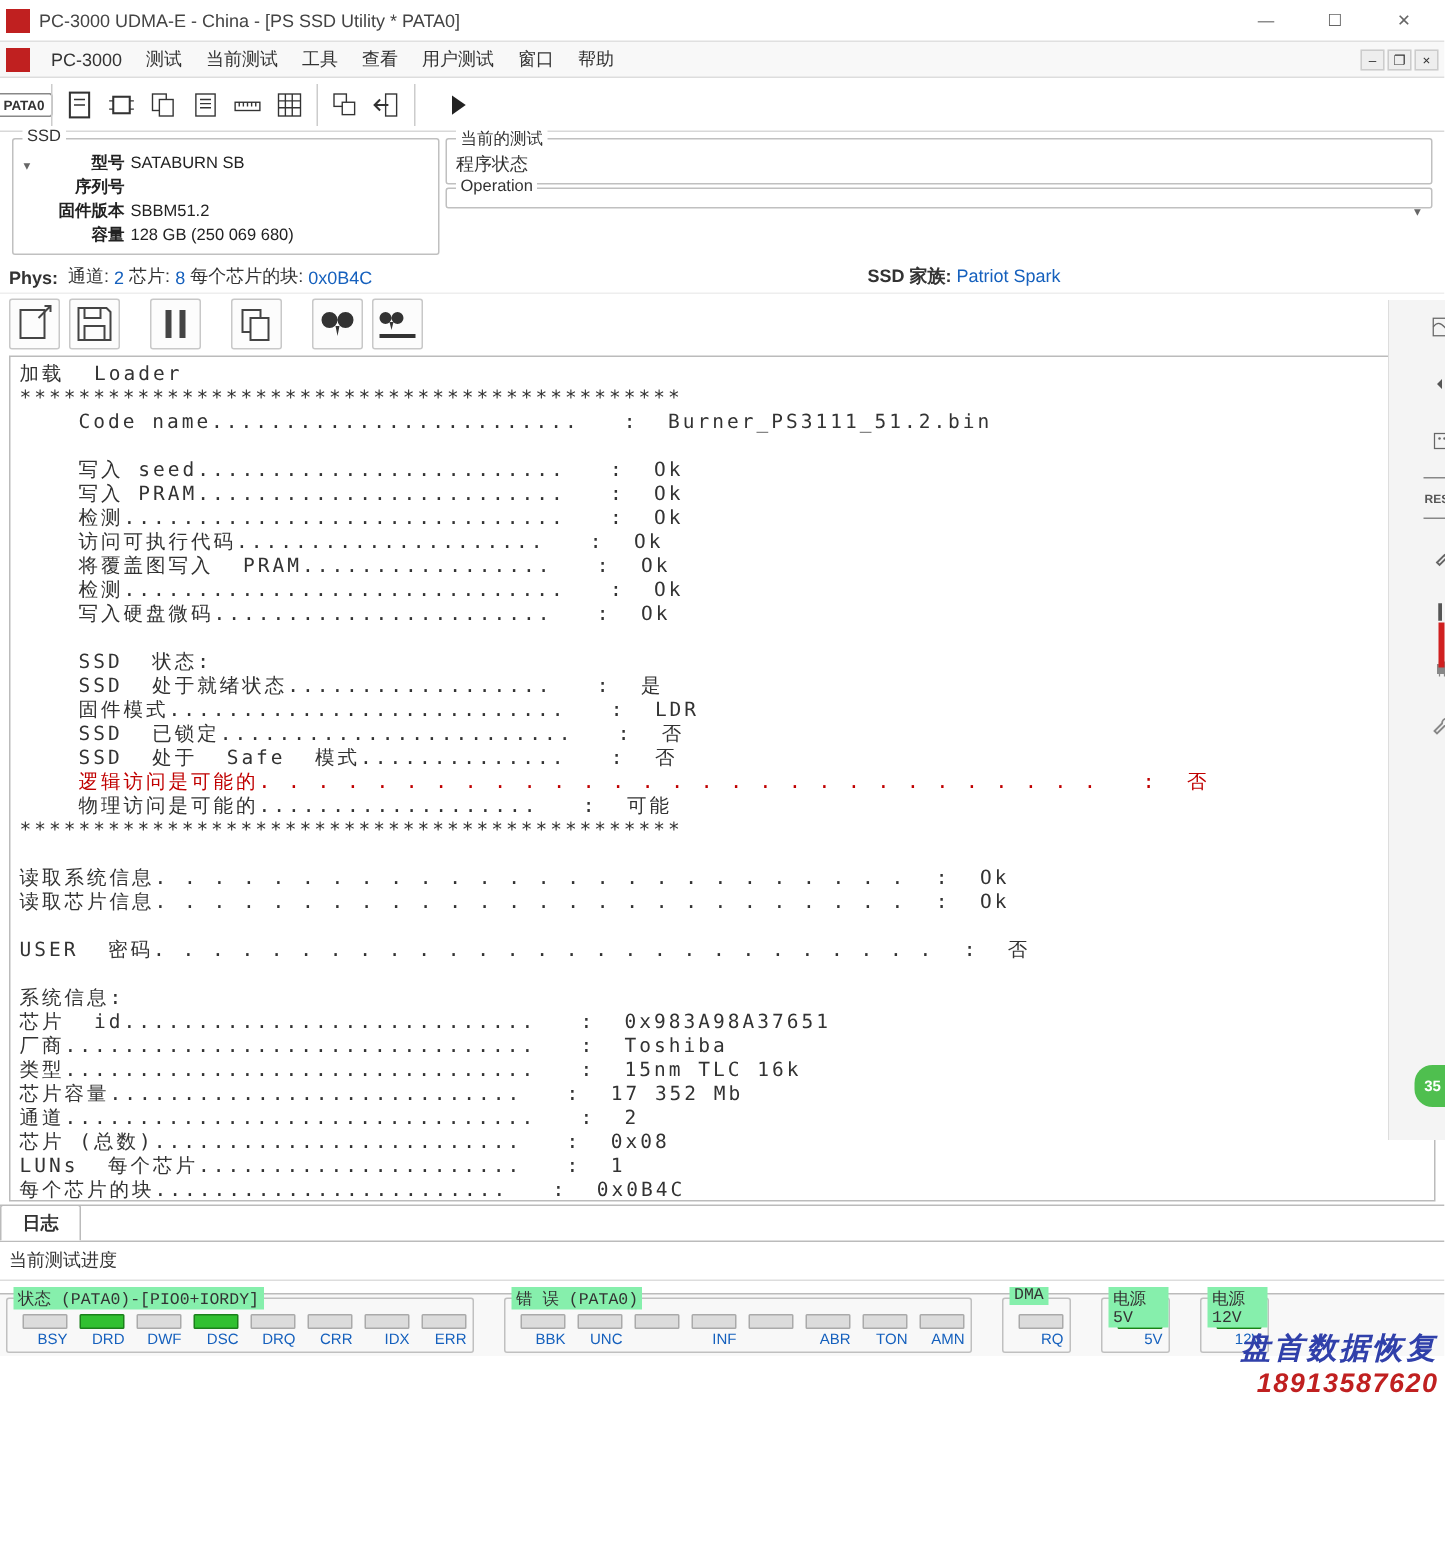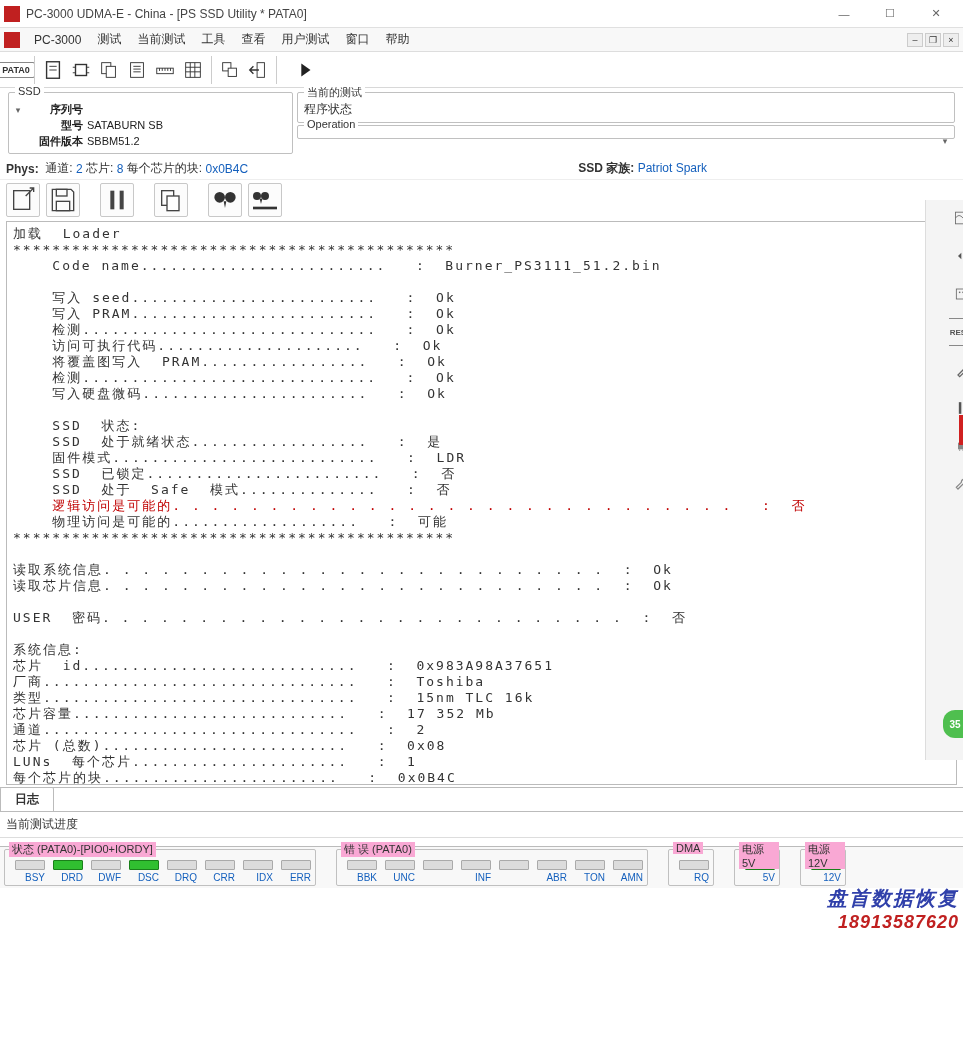--- a/index.html
+++ b/index.html
@@ -56,21 +56,21 @@
 
 .tab-row { border-top: 1px solid #bbb; border-bottom: 1px solid #bbb; padding: 0; display: flex; }
 .tab-row .tab { padding: 3px 14px; border: 1px solid #bbb; border-bottom: none; background: #fff; font-size: 12px; margin-top: -1px; font-weight: bold; border-radius: 2px 2px 0 0; }
 
 .progress-label { padding: 4px 6px; font-size: 12px; border-bottom:1px solid #ddd;}
 .progress-bar { height: 6px; margin: 0 6px 2px 6px; }
 
 .status-bottom { border-top: 1px solid #bbb; background: #f8f8f8; padding: 2px 4px; }
 .status-groups { display: flex; gap: 20px; }
 .sgroup { border: 1px solid #c0c0c0; border-radius: 2px; position: relative; padding: 10px 4px 2px 4px; }
-.sgroup .legend { position: absolute; top: -8px; left: 4px; background: #f9a8d4; padding: 0 3px; font-size: 11px; }
+.sgroup .legend { position: absolute; top: -8px; left: 4px; background: #86efac; padding: 0 3px; font-size: 11px; font-family: Liberation Mono, monospace; }
 .sgroup .leds { display: flex; gap: 2px; }
 .sgroup .led-wrap { display: flex; flex-direction: column; align-items: flex-end; width: 36px; }
 .sgroup .led { width: 30px; height: 10px; background: #dcdcdc; border-radius: 1px; border: 1px solid #aaa; margin-bottom: 2px; }
 .sgroup .led.on-green { background: #30c030; border-color:#1a801a; }
 .sgroup .led-label { font-size: 10px; color: #1560bd; }
 
 .right-toolbar { position: absolute; right: 0; top: 200px; width: 32px; display: flex; flex-direction: column; gap: 10px; align-items: center; padding-top: 4px; background: #f4f4f4; border-left: 1px solid #ddd; height: 560px; padding-left: 37px;}
 .right-toolbar .rtb { width: 28px; height: 28px; display: flex; align-items: center; justify-content: center; font-size: 11px; color: #555; }
 .right-toolbar .rtb svg { width: 20px; height: 20px; }
 .right-toolbar .reset-btn { font-size: 8px; border-top:1px solid #888; border-bottom:1px solid #888; padding:1px 0; font-weight:bold;}
@@ -182,30 +182,34 @@
         <path d="M8 5 L18 12 L8 19 Z" fill="#222"></path>
       </svg>
     </div>
 </div>
 
 <div class="info-row">
   <div class="info-left">
     <span class="legend">SSD</span>
     <span class="dropdown-arrow">▾</span>
     <div class="kv">
+        <span class="k">型号</span>
+        <span class="v">SATABURN   SB</span>
+      </div>
+    <div class="kv">
         <span class="k">序列号</span>
         <span class="v"></span>
       </div>
     <div class="kv">
-        <span class="k">型号</span>
-        <span class="v">SATABURN   SB</span>
+        <span class="k">固件版本</span>
+        <span class="v">SBBM51.2</span>
       </div>
     <div class="kv">
-        <span class="k">固件版本</span>
-        <span class="v">SBBM51.2</span>
+        <span class="k">容量</span>
+        <span class="v">128 GB (250 069 680)</span>
       </div>
   </div>
   <div class="info-right">
     <div class="info-box">
       <span class="legend">当前的测试</span>
       <div class="line">程序状态</div>
     </div>
     <div class="info-box">
       <span class="legend">Operation</span>
       <span class="dd">▾</span>

